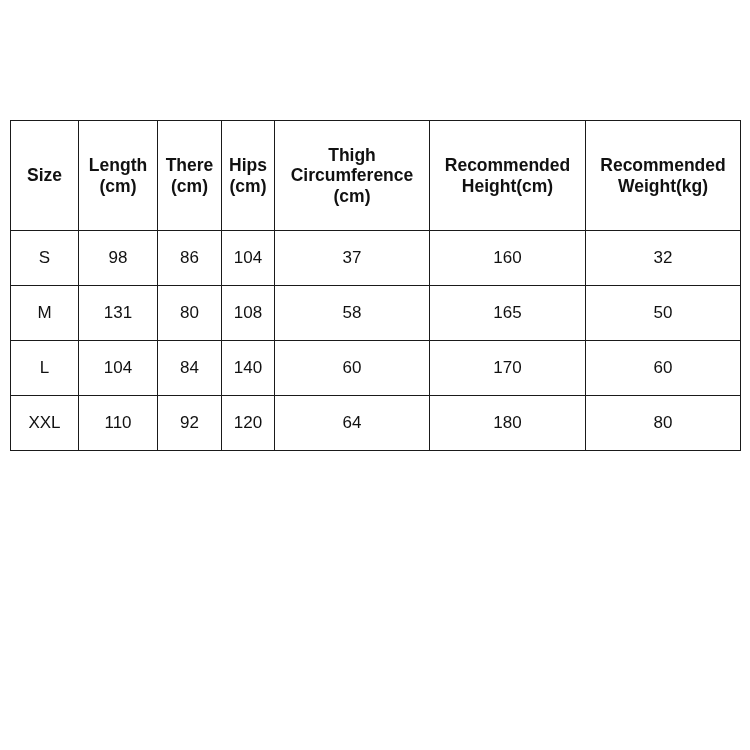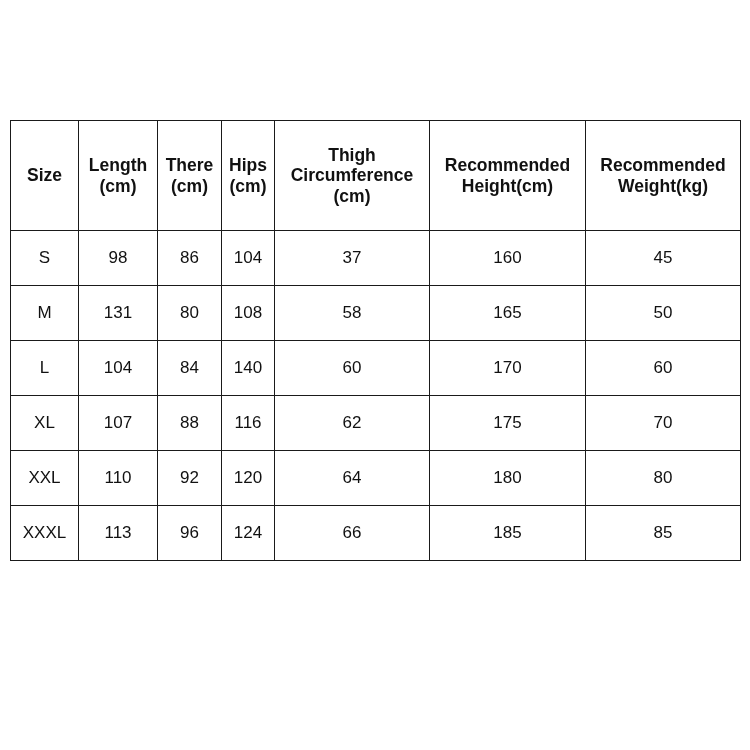--- a/index.html
+++ b/index.html
@@ -120,63 +120,45 @@
         </tr>
       </thead>
       <tbody>
         <tr>
           <td>S</td>
           <td>98</td>
           <td>86</td>
           <td>104</td>
           <td>37</td>
           <td>160</td>
-          <td>45</td>
+          <td>32</td>
         </tr>
         <tr>
           <td>M</td>
           <td>131</td>
           <td>80</td>
           <td>108</td>
           <td>58</td>
           <td>165</td>
           <td>50</td>
         </tr>
         <tr>
           <td>L</td>
           <td>104</td>
           <td>84</td>
           <td>140</td>
           <td>60</td>
           <td>170</td>
           <td>60</td>
         </tr>
         <tr>
-          <td>XL</td>
-          <td>107</td>
-          <td>88</td>
-          <td>116</td>
-          <td>62</td>
-          <td>175</td>
-          <td>70</td>
-        </tr>
-        <tr>
           <td>XXL</td>
           <td>110</td>
           <td>92</td>
           <td>120</td>
           <td>64</td>
           <td>180</td>
           <td>80</td>
         </tr>
-        <tr>
-          <td>XXXL</td>
-          <td>113</td>
-          <td>96</td>
-          <td>124</td>
-          <td>66</td>
-          <td>185</td>
-          <td>85</td>
-        </tr>
       </tbody>
     </table>
   </div>
 </div>
 
 </body></html>

